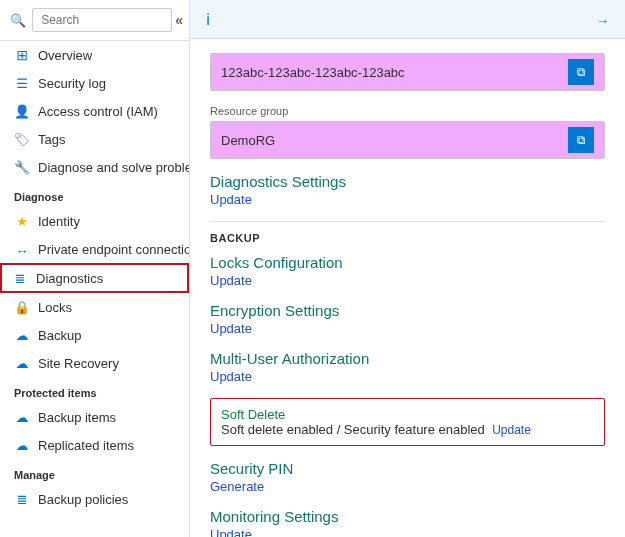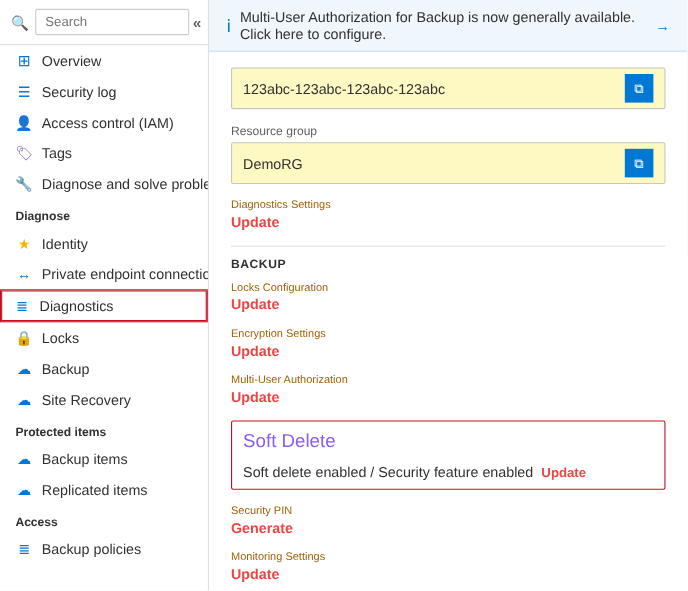--- a/index.html
+++ b/index.html
@@ -144,21 +144,21 @@
     .field-label {
       font-size: 11px;
       color: #605e5c;
       margin-bottom: 4px;
     }
 
     .field-value-box {
       display: flex;
       align-items: center;
       border: 1px solid #c8c6c4;
-      background: #fef9c3;
+      background: #f0abfc;
       border-radius: 2px;
       padding: 5px 10px;
       gap: 12px;
     }
 
     .field-value-text {
       flex: 1;
       color: #323130;
       font-size: 13px;
     }
@@ -191,44 +191,43 @@
       margin-bottom: 10px;
       margin-top: 6px;
       text-transform: uppercase;
     }
 
     .setting-block {
       margin-bottom: 14px;
     }
 
     .setting-title {
-      font-size: 10px;
-      color: #a16207;
+      font-size: 15px;
+      color: #0f766e;
       margin-bottom: 2px;
     }
 
     .setting-link {
-      color: #ef4444;
+      color: #1d4ed8;
       cursor: pointer;
       font-size: 13px;
       text-decoration: none;
-      font-weight: bold;
     }
 
     .soft-delete-block {
       border: 1.5px solid #c50f1f;
       padding: 8px 10px;
       margin-bottom: 14px;
       border-radius: 2px;
     }
 
     .soft-delete-title {
-      font-size: 17px;
-      color: #8b5cf6;
-      margin-bottom: 10px;
+      font-size: 13px;
+      color: #15803d;
+      margin-bottom: 0;
     }
 
     .soft-delete-desc {
       font-size: 12px;
       color: #323130;
     }
 
     .soft-delete-desc .setting-link {
       font-size: 12px;
     }
@@ -301,34 +300,33 @@
     <div class="sidebar-section-label">Protected items</div>
     <div class="sidebar-item">
       <span class="icon-box icon-backupitems">☁</span>
       <span>Backup items</span>
     </div>
     <div class="sidebar-item">
       <span class="icon-box icon-replicated">☁</span>
       <span>Replicated items</span>
     </div>
 
-    <div class="sidebar-section-label">Access</div>
+    <div class="sidebar-section-label">Manage</div>
     <div class="sidebar-item">
       <span class="icon-box icon-backuppolicies">≣</span>
       <span>Backup policies</span>
     </div>
 
   </div>
 </div>
 
 <div class="main">
 
   <div class="info-banner">
     <span class="info-icon">ℹ</span>
-    <span>Multi-User Authorization for Backup is now generally available. Click here to configure.</span>
     <span class="info-link">→</span>
   </div>
 
   <div class="content-area">
 
     <div class="field-row">
       <div class="field-value-box">
         <span class="field-value-text">123abc-123abc-123abc-123abc</span>
         <button class="copy-btn" title="Copy">⧉</button>
       </div>

